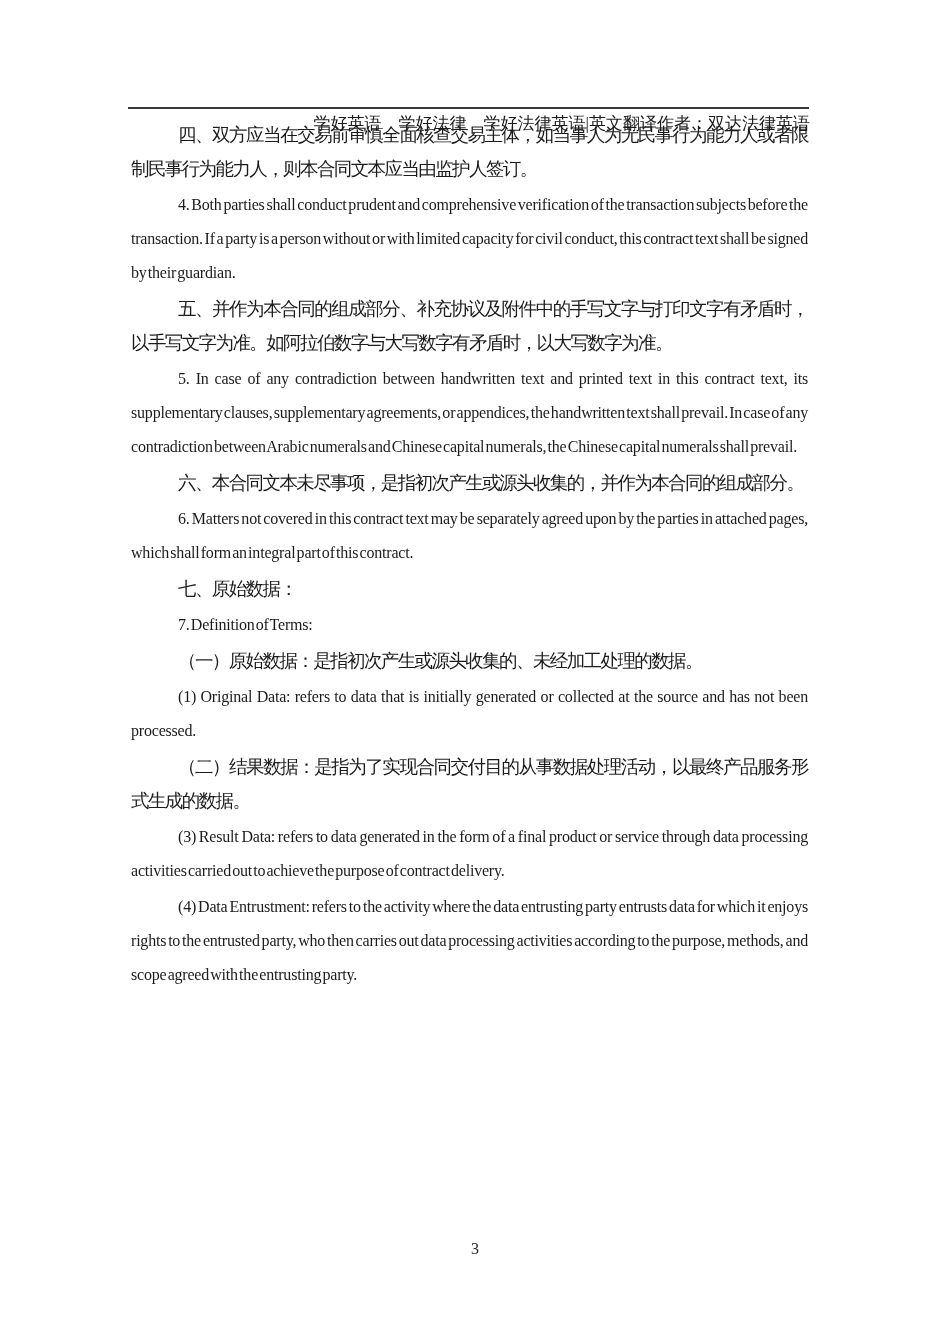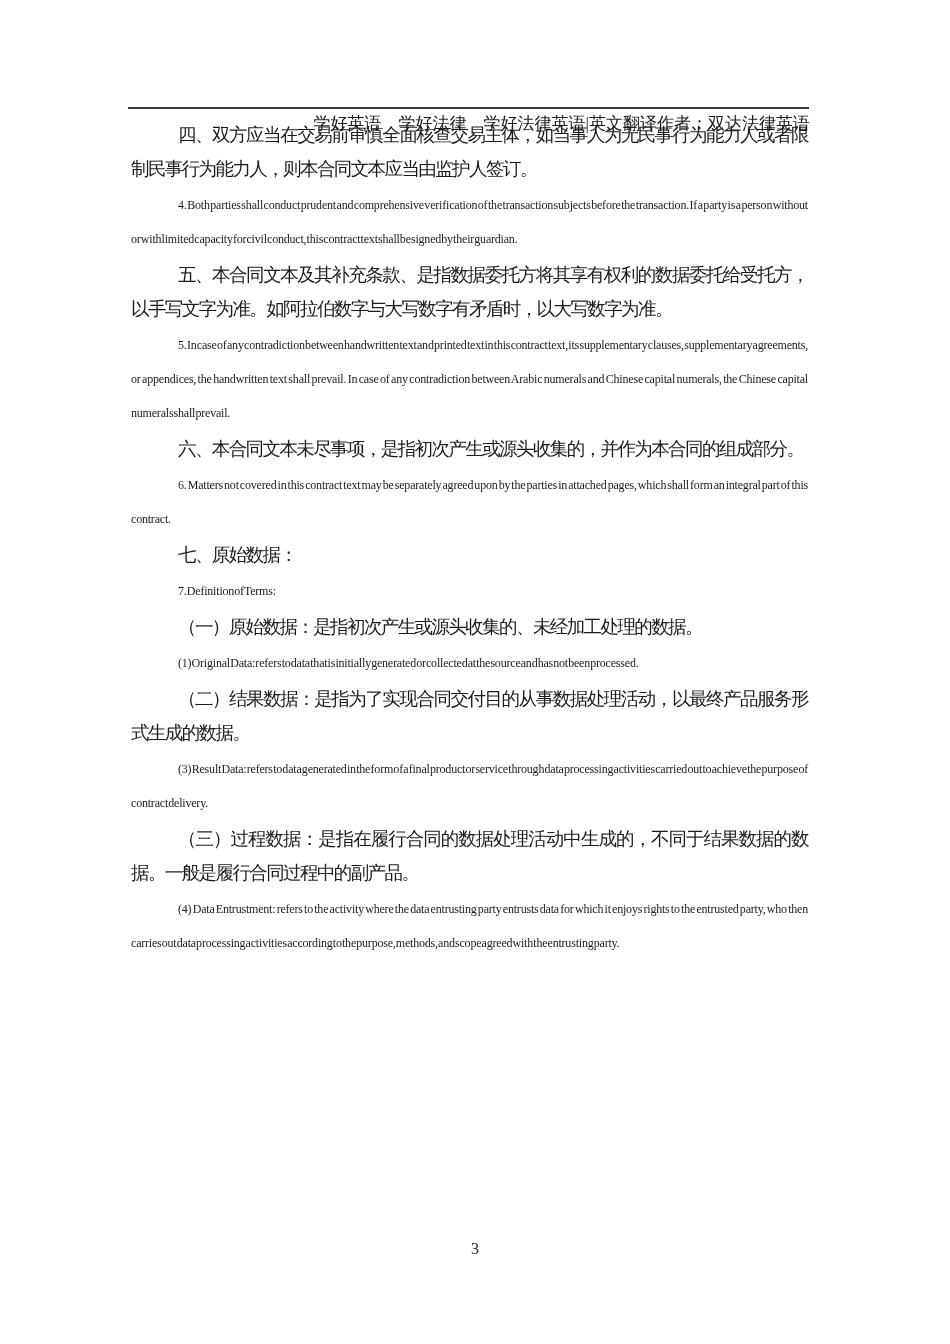--- a/index.html
+++ b/index.html
@@ -46,21 +46,21 @@
     padding: 0;
     line-height: 34px;
     text-align: justify;
     text-indent: 47px;
   }
   p.zh {
     font-size: 18.5px;
     letter-spacing: -1.6px;
   }
   p.en {
-    font-size: 12px;
+    font-size: 16px;
     letter-spacing: -0.2px;
     word-spacing: -2.6px;
   }
   .footer {
     position: absolute;
     top: 1240px;
     left: 0;
     width: 950px;
     text-align: center;
     font-size: 16px;
@@ -74,31 +74,30 @@
 
   <div class="header">
     <span>学好英语　学好法律　学好法律英语|英文翻译作者：双达法律英语</span>
   </div>
 
   <div class="divider"></div>
 
   <div class="doc-body">
     <p class="zh">四、双方应当在交易前审慎全面核查交易主体，如当事人为无民事行为能力人或者限制民事行为能力人，则本合同文本应当由监护人签订。</p>
     <p class="en">4. Both parties shall conduct prudent and comprehensive verification of the transaction subjects before the transaction. If a party is a person without or with limited capacity for civil conduct, this contract text shall be signed by their guardian.</p>
-    <p class="zh">五、本合同文本及其补充条款、是指数据委托方将其享有权利的数据委托给受托方，以手写文字为准。如阿拉伯数字与大写数字有矛盾时，以大写数字为准。</p>
+    <p class="zh">五、并作为本合同的组成部分、补充协议及附件中的手写文字与打印文字有矛盾时，以手写文字为准。如阿拉伯数字与大写数字有矛盾时，以大写数字为准。</p>
     <p class="en">5. In case of any contradiction between handwritten text and printed text in this contract text, its supplementary clauses, supplementary agreements, or appendices, the handwritten text shall prevail. In case of any contradiction between Arabic numerals and Chinese capital numerals, the Chinese capital numerals shall prevail.</p>
     <p class="zh">六、本合同文本未尽事项，是指初次产生或源头收集的，并作为本合同的组成部分。</p>
     <p class="en">6. Matters not covered in this contract text may be separately agreed upon by the parties in attached pages, which shall form an integral part of this contract.</p>
     <p class="zh">七、原始数据：</p>
     <p class="en">7. Definition of Terms:</p>
     <p class="zh">（一）原始数据：是指初次产生或源头收集的、未经加工处理的数据。</p>
     <p class="en">(1) Original Data: refers to data that is initially generated or collected at the source and has not been processed.</p>
     <p class="zh">（二）结果数据：是指为了实现合同交付目的从事数据处理活动，以最终产品服务形式生成的数据。</p>
     <p class="en">(3) Result Data: refers to data generated in the form of a final product or service through data processing activities carried out to achieve the purpose of contract delivery.</p>
-    <p class="zh">（三）过程数据：是指在履行合同的数据处理活动中生成的，不同于结果数据的数据。一般是履行合同过程中的副产品。</p>
     <p class="en">(4) Data Entrustment: refers to the activity where the data entrusting party entrusts data for which it enjoys rights to the entrusted party, who then carries out data processing activities according to the purpose, methods, and scope agreed with the entrusting party.</p>
   </div>
 
   <div class="footer">
     <span>3</span>
   </div>
 
 </div>
 
 </body></html>

